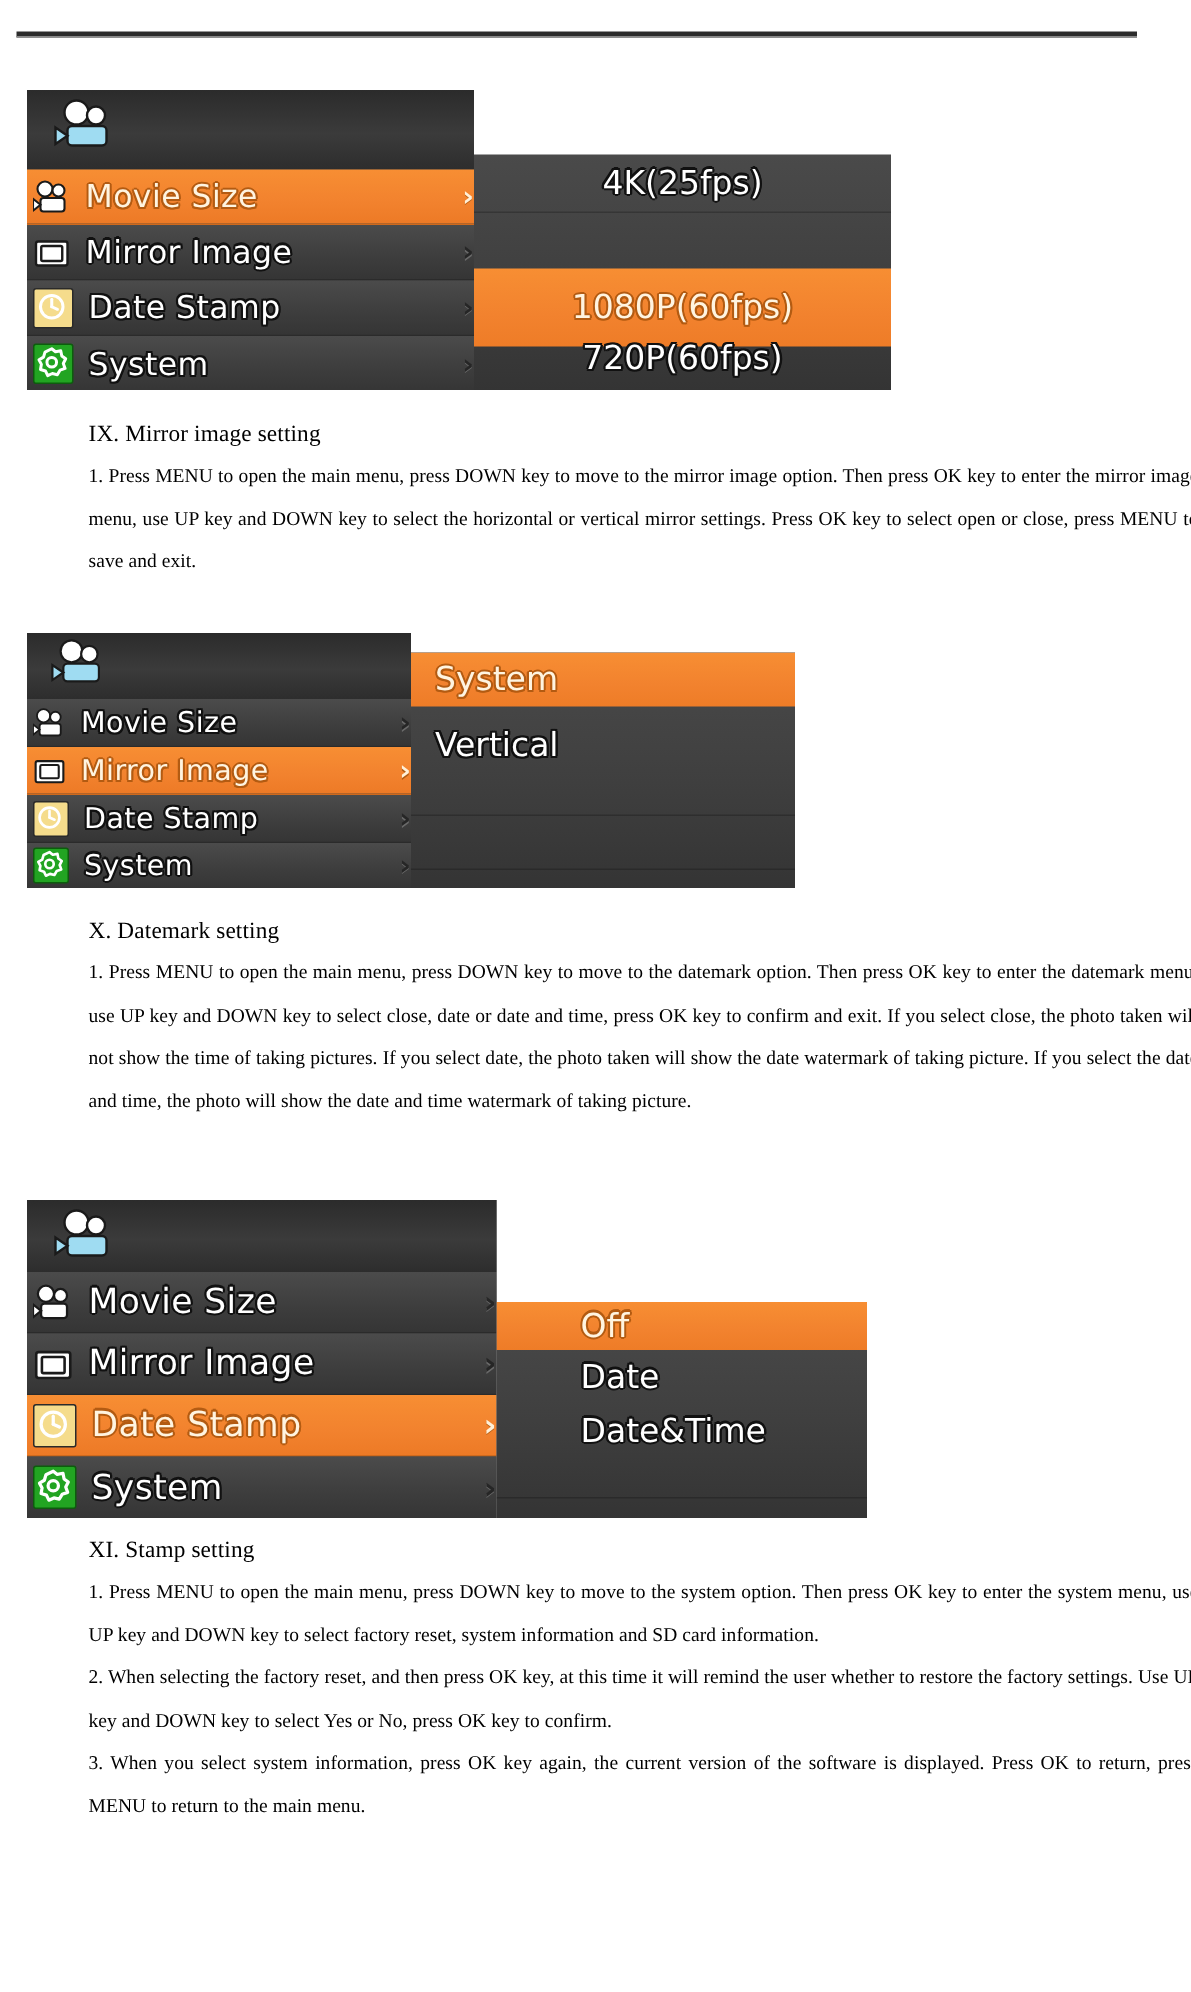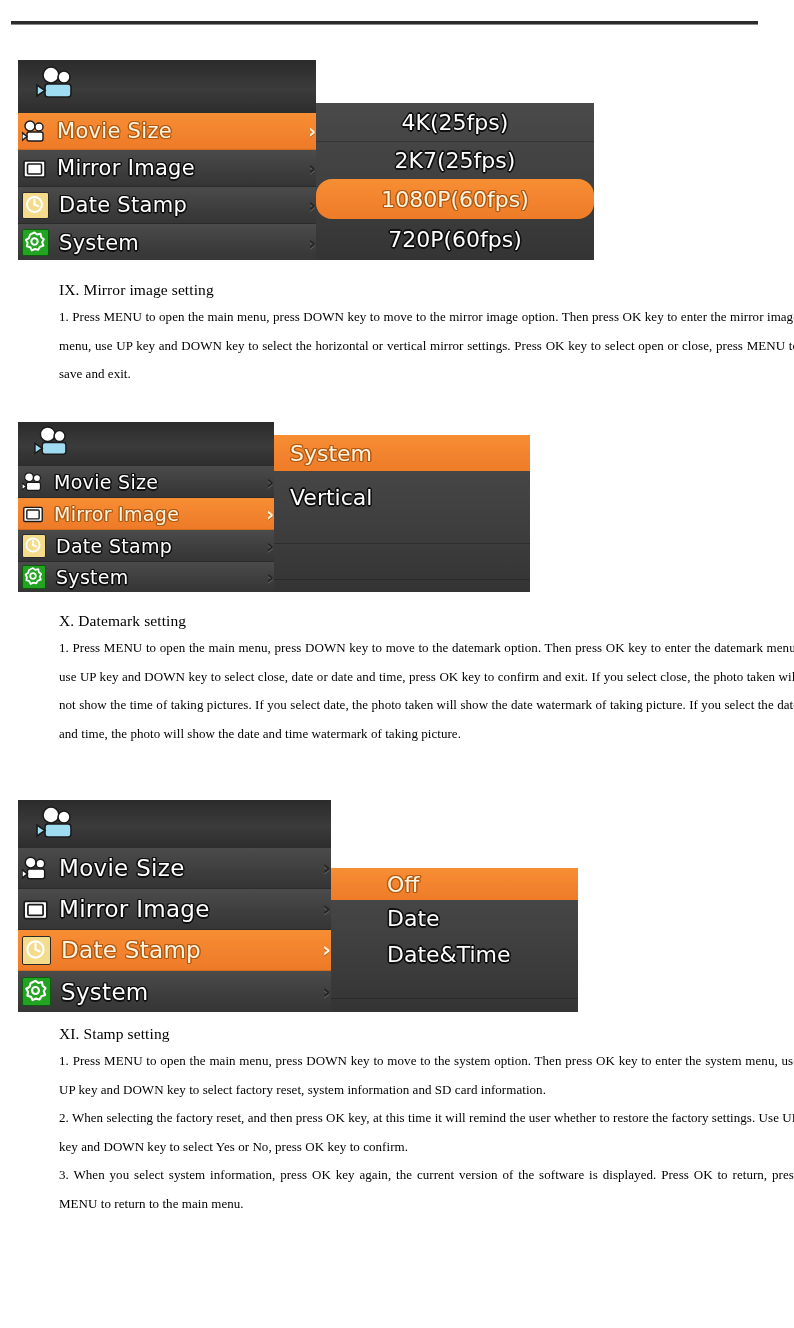--- a/index.html
+++ b/index.html
@@ -237,24 +237,21 @@
       <span class="row-label">System</span>
       <span class="row-chevron">›</span>
     </div>
   </div>
 
   <div class="osd-right" style="left:298px; top:43px; width:278px; height:157px;">
     <div class="sub-row sub-center" style="top:0px; height:38px;">
       <span>4K(25fps)</span>
     </div>
     <div class="sub-divider" style="top:38px;"></div>
-    <div class="sub-row sub-center" style="top:38px; height:38px;">
-      <span>2K7(25fps)</span>
-    </div>
-    <div class="sub-row sub-center sel" style="top:76px; height:40px;border-radius:16px;">
+    <div class="sub-row sub-center sel" style="top:76px; height:52px;">
       <span>1080P(60fps)</span>
     </div>
     <div class="sub-row sub-center" style="top:116px; height:41px;">
       <span>720P(60fps)</span>
     </div>
   </div>
 </div>
 
 <div class="doc-body" style="top:277px;">
   <p class="heading">IX. Mirror image setting</p>

